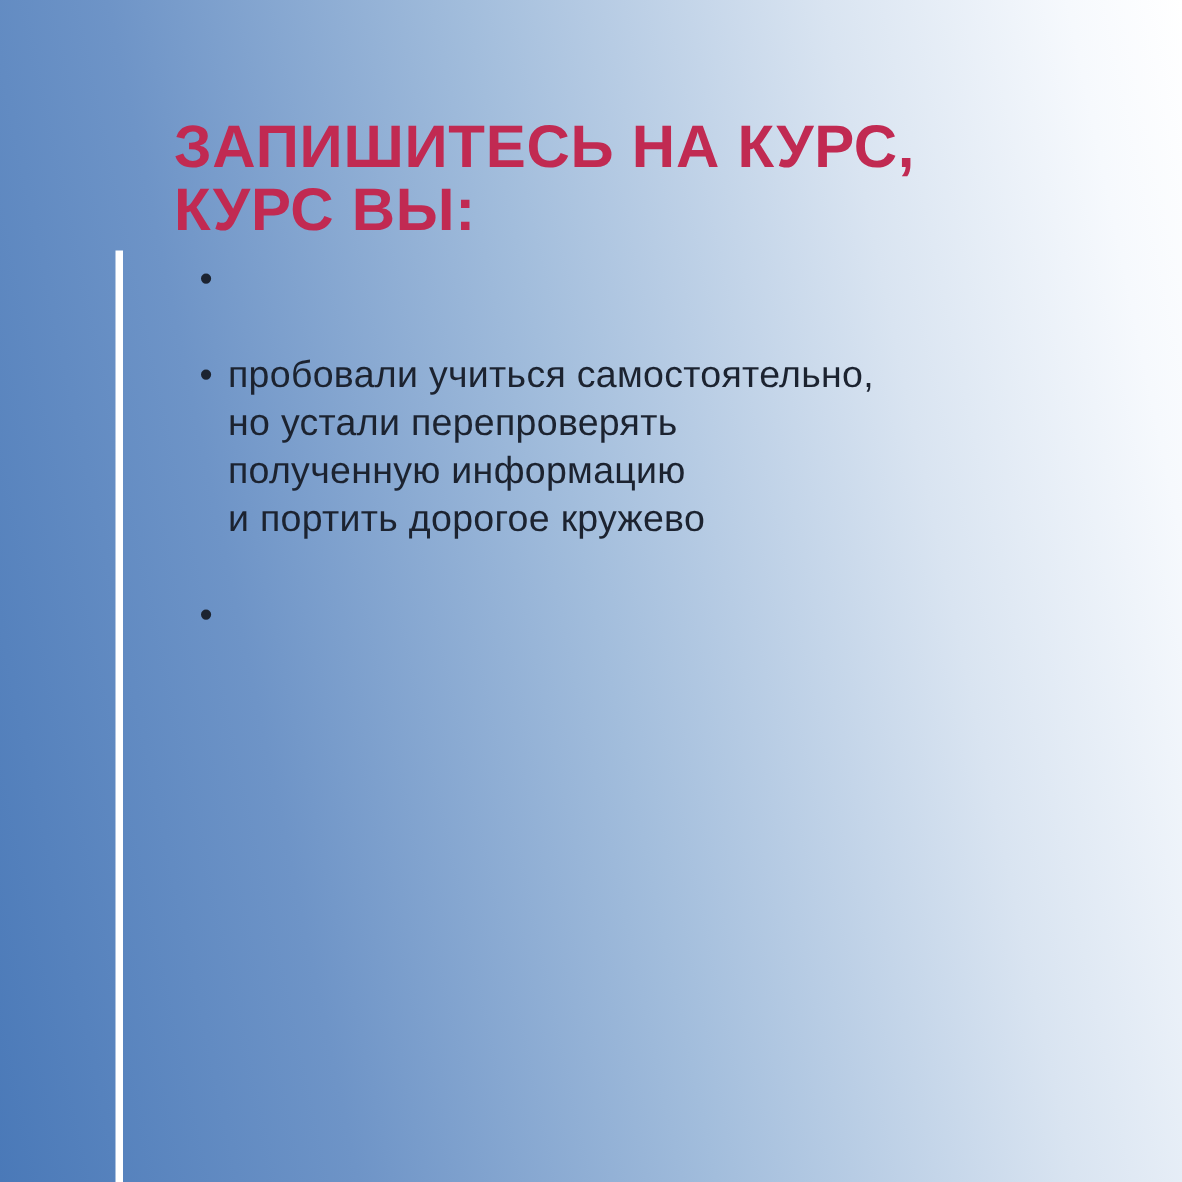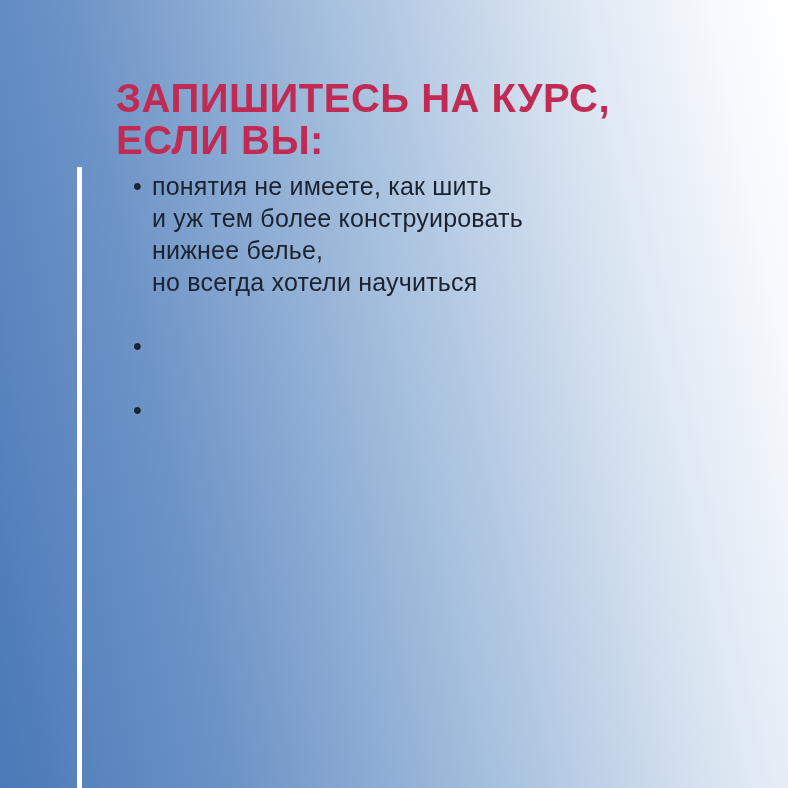--- a/index.html
+++ b/index.html
@@ -70,35 +70,35 @@
 </style>
 </head>
 <body>
 
 <div class="poster">
 
   <div class="divider"></div>
 
   <h1 class="title">
     <span class="title-line">ЗАПИШИТЕСЬ НА КУРС,</span>
-    <span class="title-line">ЕСЛИ ВЫ:</span>
+    <span class="title-line">КУРС ВЫ:</span>
   </h1>
 
   <div class="content">
 
     <div class="bullet">
       <span class="dot">•</span>
-      <p class="bullet-text">понятия не имеете, как шить
-и уж тем более конструировать
-нижнее белье,
-но всегда хотели научиться</p>
     </div>
 
     <div class="bullet">
       <span class="dot">•</span>
+      <p class="bullet-text">пробовали учиться самостоятельно,
+но устали перепроверять
+полученную информацию
+и портить дорогое кружево</p>
     </div>
 
     <div class="bullet">
       <span class="dot">•</span>
     </div>
 
   </div>
 
 </div>
 

